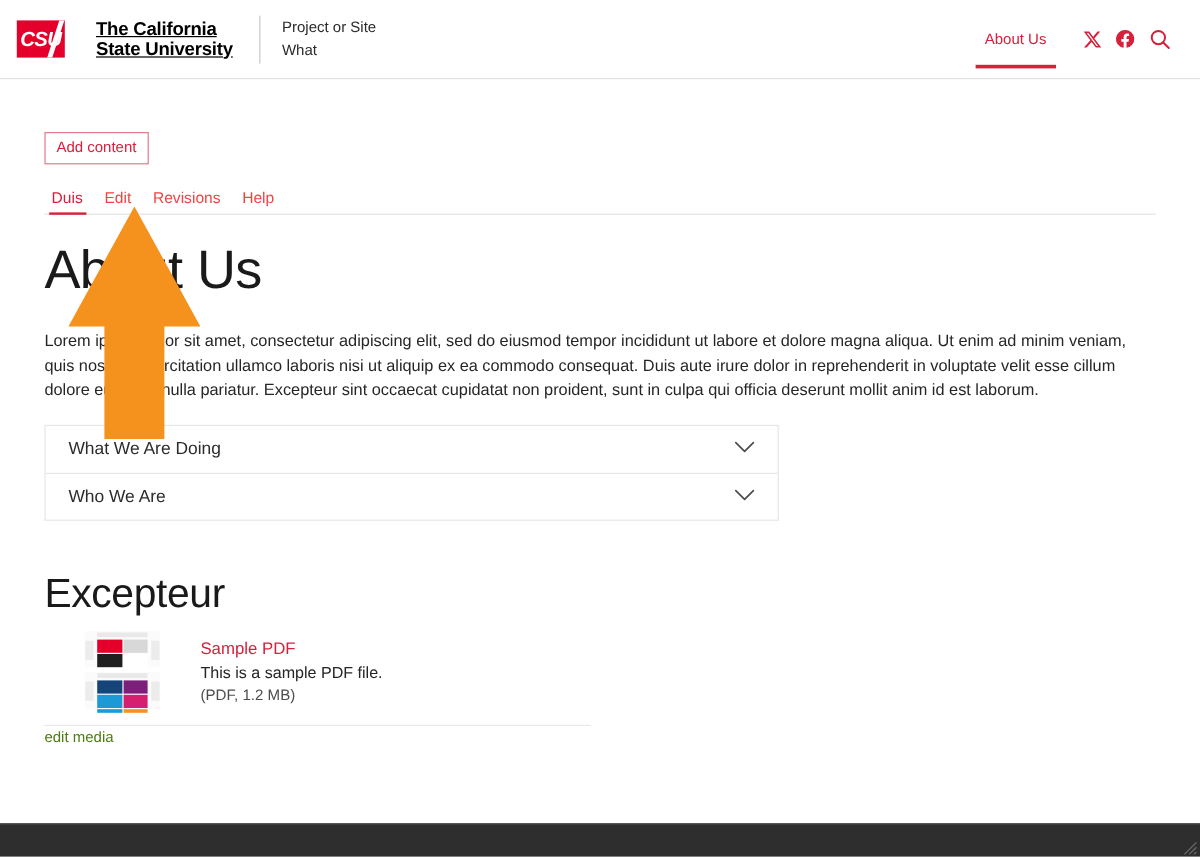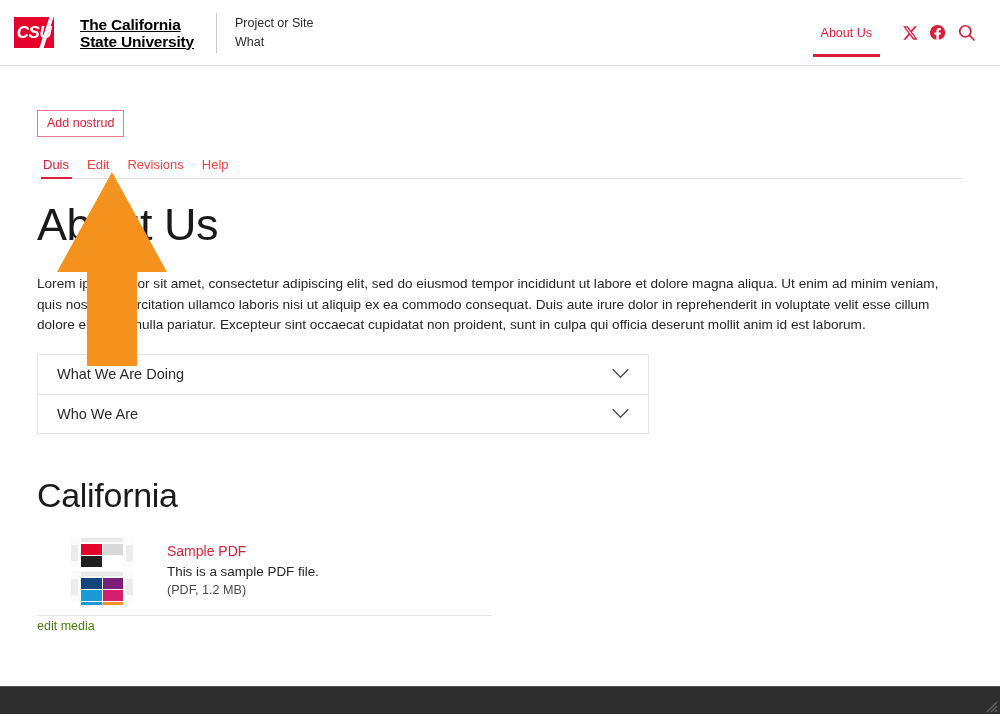--- a/index.html
+++ b/index.html
@@ -236,21 +236,21 @@
     font-size: 34px;
     font-weight: 300;
     color: #1a1a1a;
     letter-spacing: -0.3px;
     margin-top: 42px;
   }
 
   .media-row {
     display: flex;
     align-items: flex-start;
-    margin-top: 20px;
+    margin-top: 9px;
     padding-bottom: 12px;
     border-bottom: 1px solid #e8e8e8;
     width: 455px;
   }
 
   .pdf-thumb {
     width: 78px;
     height: 68px;
     background: #ffffff;
     flex: 0 0 auto;
@@ -391,21 +391,21 @@
         <svg width="19" height="19" viewBox="0 0 24 24" fill="none" stroke="currentColor" stroke-width="2.1" aria-hidden="true">
           <circle cx="10.5" cy="10.5" r="7"></circle>
           <line x1="15.6" y1="15.6" x2="21.5" y2="21.5" stroke-linecap="round"></line>
         </svg>
       </span>
     </div>
   </div>
 </header>
 
 <div class="admin-area">
-  <button class="add-content-btn">Add nostrud</button>
+  <button class="add-content-btn">Add content</button>
 
   <nav class="tabs-bar">
     <a class="tab active">Duis</a>
     <a class="tab">Edit</a>
     <a class="tab">Revisions</a>
     <a class="tab">Help</a>
   </nav>
 </div>
 
 <main class="main">
@@ -426,21 +426,21 @@
     <div class="accordion-item">
       <span class="accordion-label">Who We Are</span>
       <span class="chev">
         <svg width="19" height="11" viewBox="0 0 20 12" fill="none" stroke="currentColor" stroke-width="1.5" aria-hidden="true">
           <polyline points="2,2 10,10 18,2" stroke-linecap="round" stroke-linejoin="round"></polyline>
         </svg>
       </span>
     </div>
   </div>
 
-  <h2 class="section-title">California</h2>
+  <h2 class="section-title">Excepteur</h2>
 
   <div class="media-row">
 
     <div class="pdf-thumb">
       <div class="thumb-panel top">
         <div class="tp-head"></div>
         <div class="tp-side l"></div>
         <div class="tp-side r"></div>
         <div class="tp-grid">
           <div class="tp-cell" style="background:#E4002B"></div>

